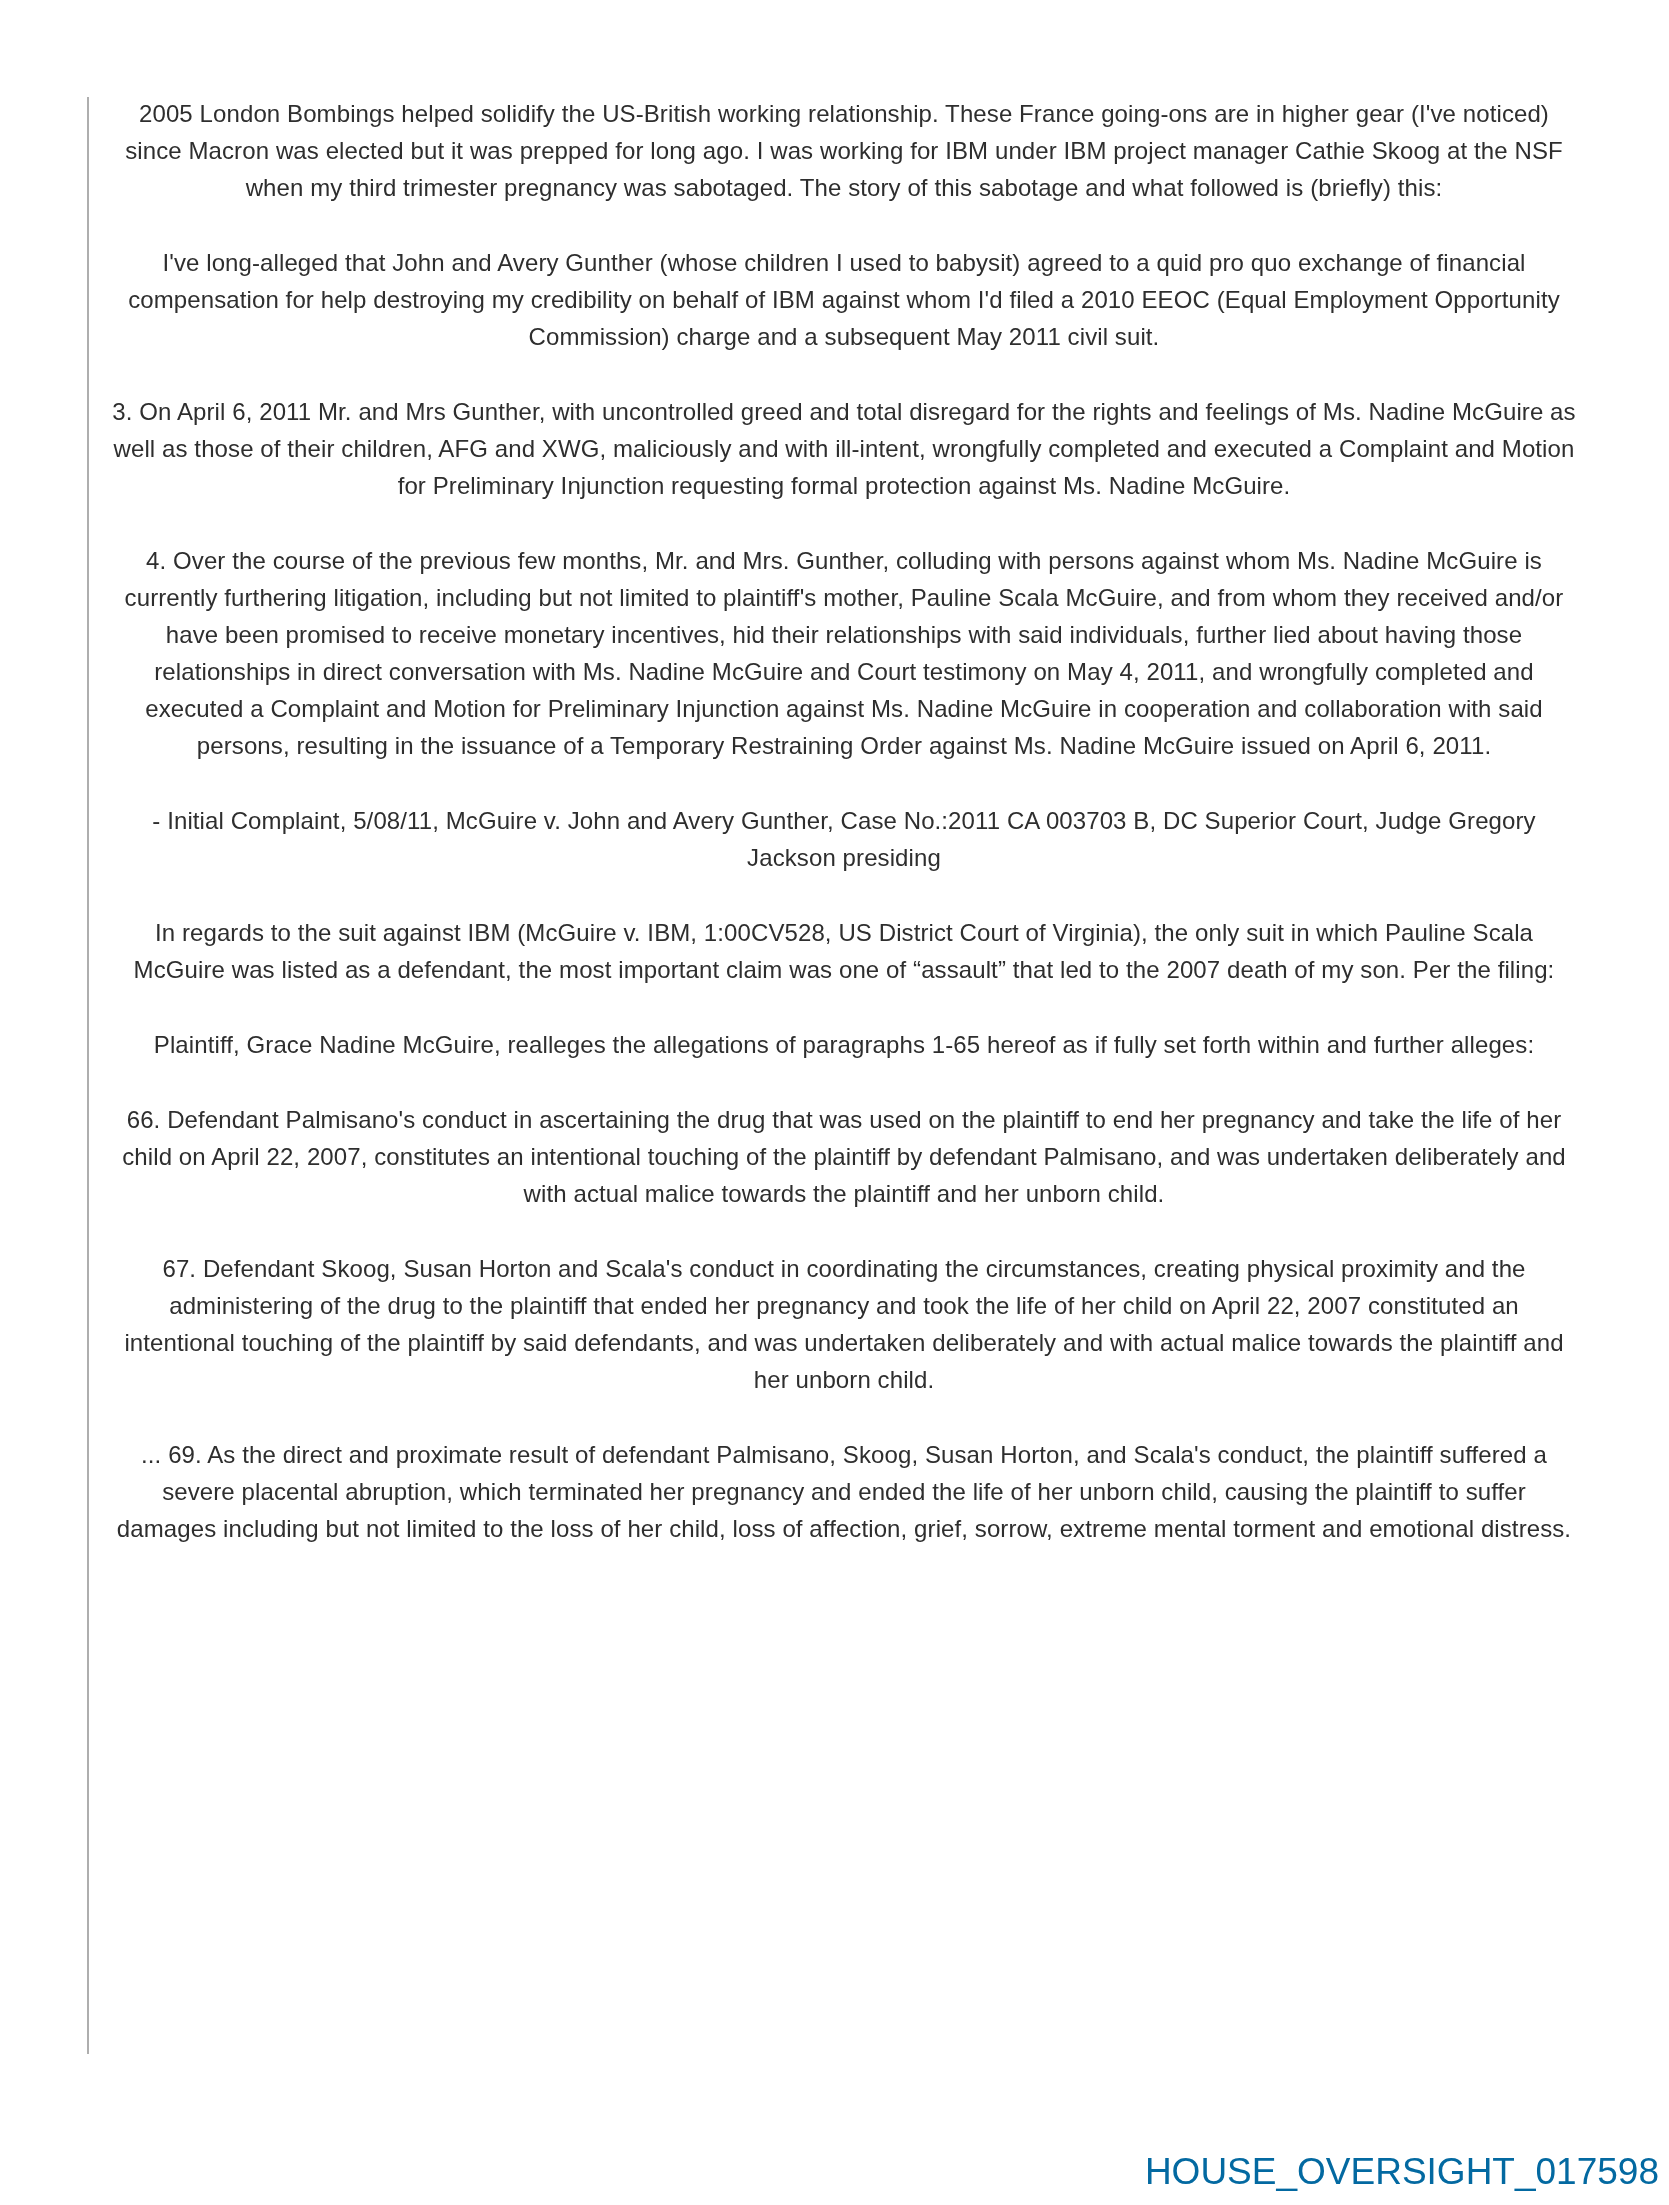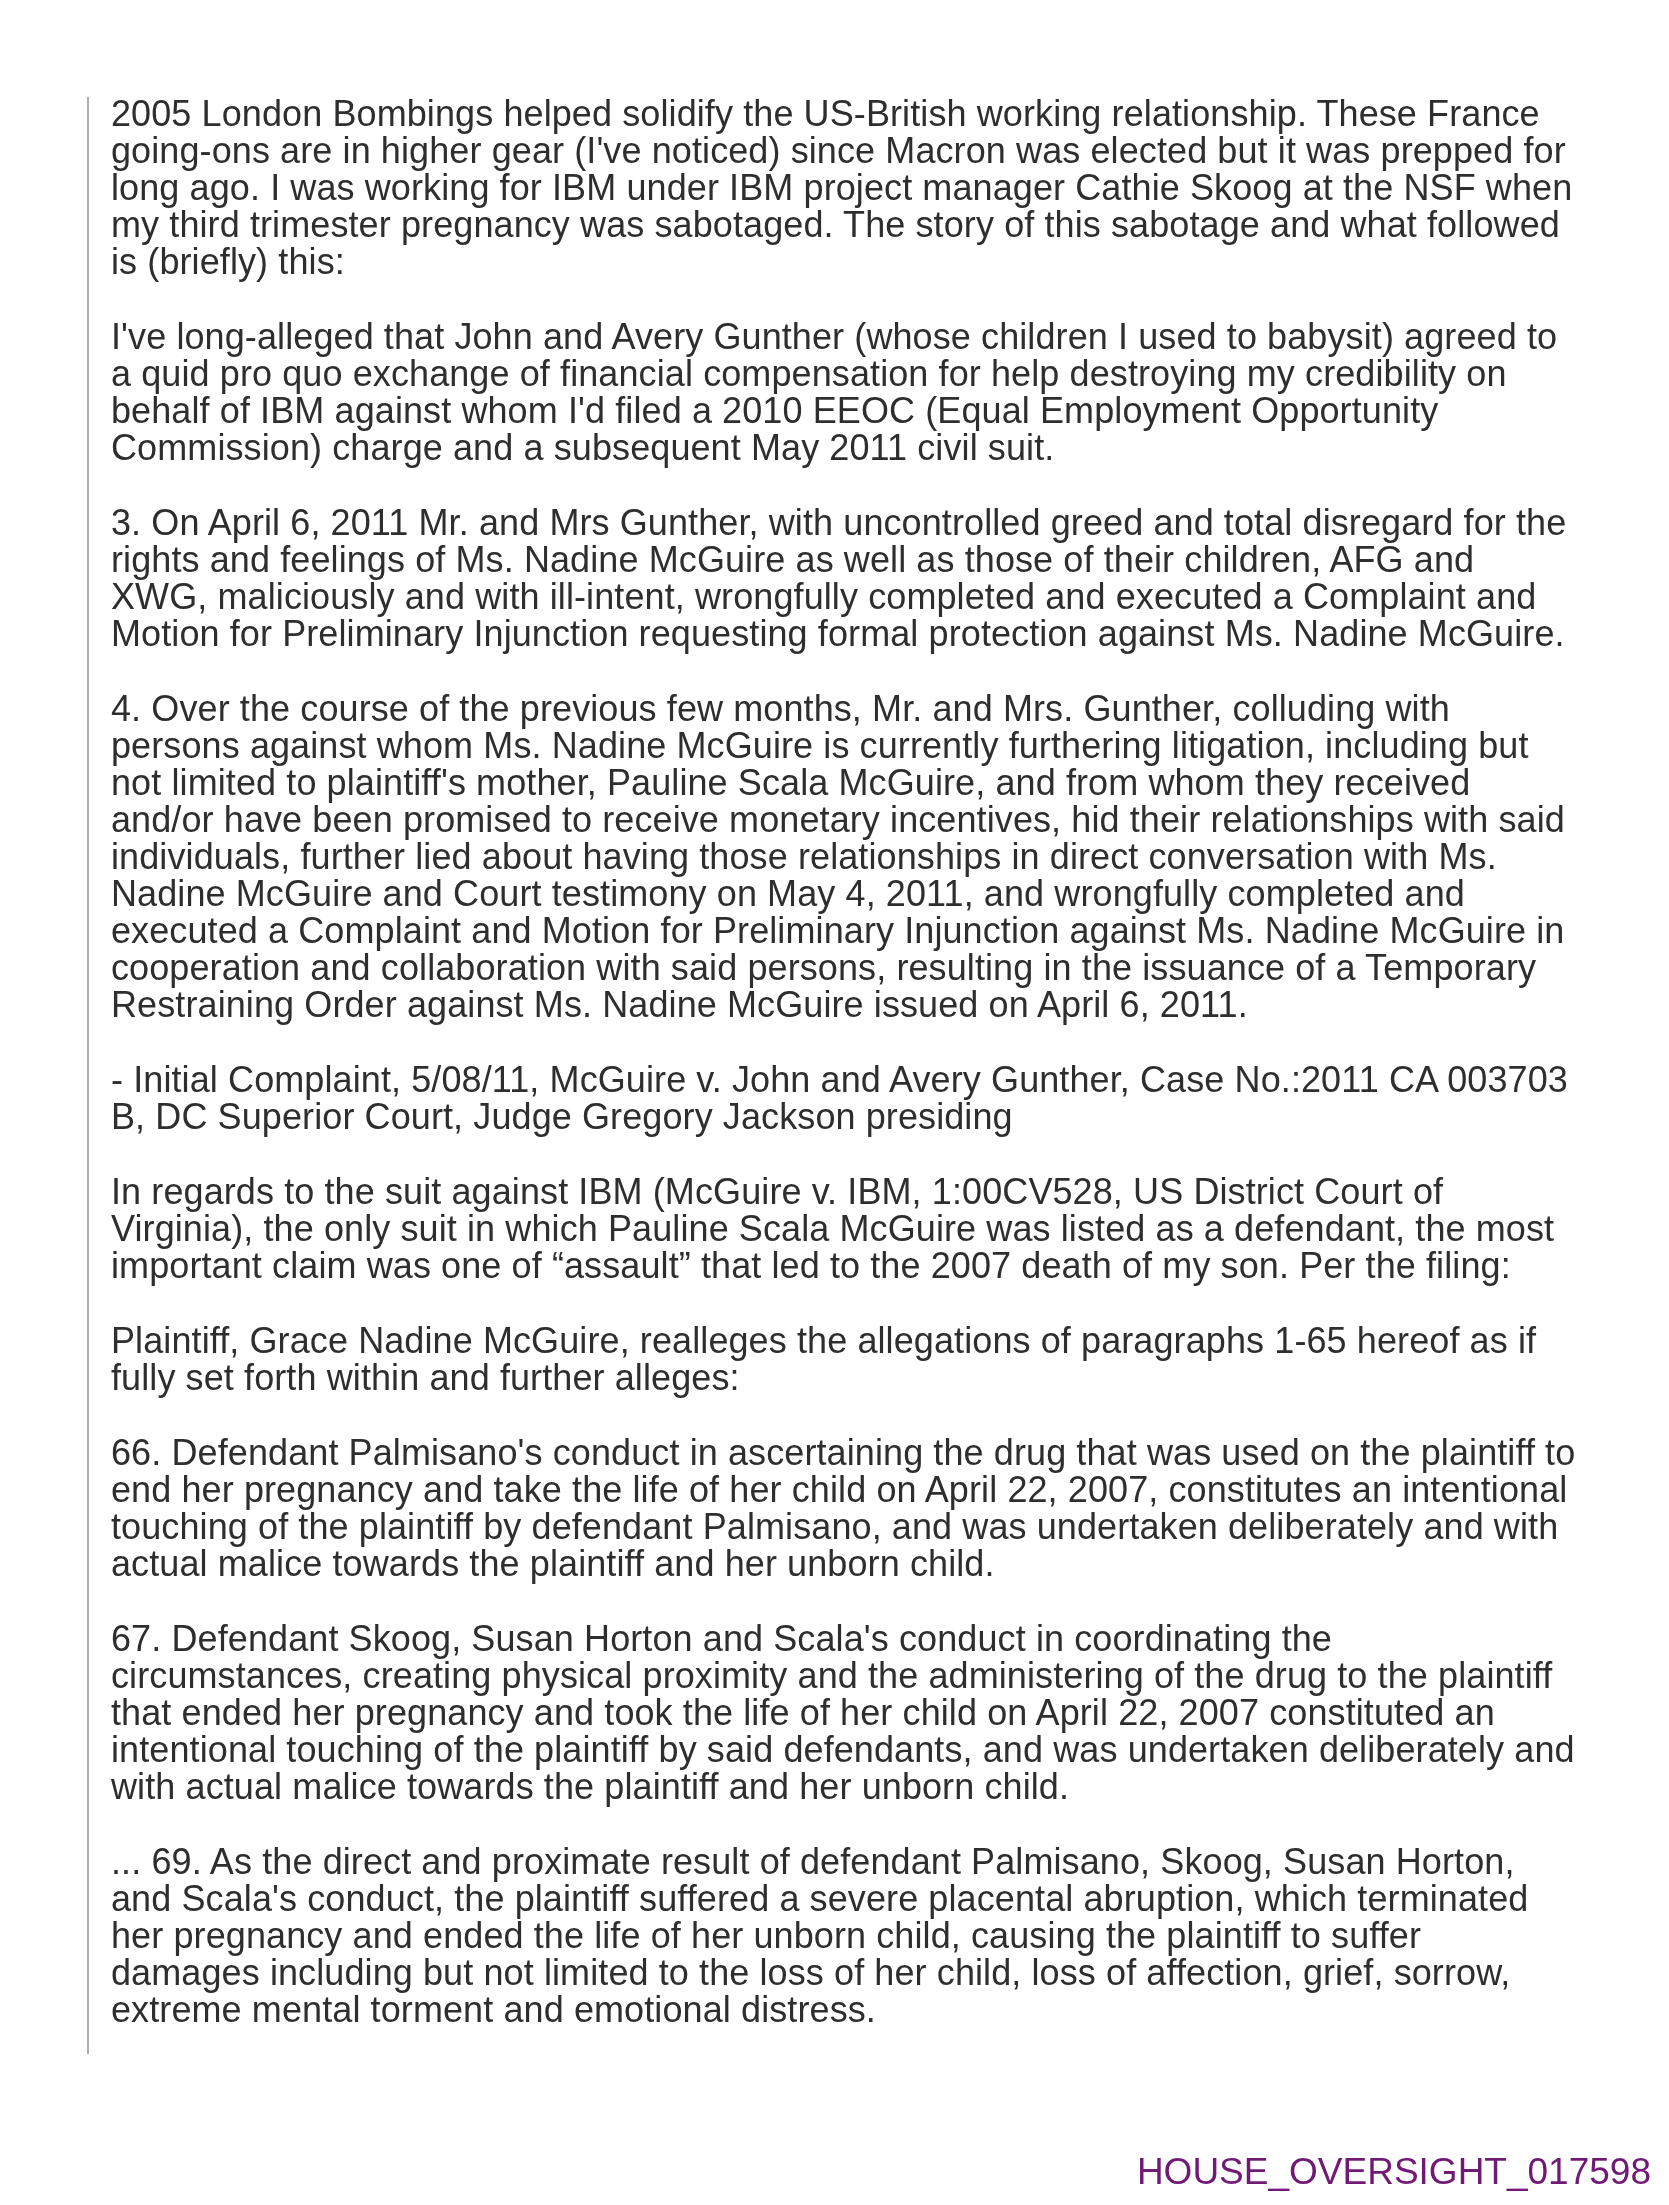--- a/index.html
+++ b/index.html
@@ -24,33 +24,33 @@
     background: #aeaeae;
   }
   .content {
     position: absolute;
     left: 111px;
     top: 95px;
     width: 1466px;
   }
   .content p {
     margin: 0 0 38px 0;
-    font-size: 36px;
+    font-size: 24px;
     line-height: 37px;
     letter-spacing: 0.1px;
     color: #2e2e2e;
-    text-align: left;
+    text-align: center;
   }
   .bates {
     position: absolute;
     top: 2152px;
-    right: 18px;
+    right: 10px;
     font-size: 37px;
     line-height: 39px;
-    color: #701a75;
+    color: #0369a1;
     white-space: nowrap;
   }
 </style>
 </head>
 <body>
 
 <div class="margin-line"></div>
 
 <div class="content">
   <p>2005 London Bombings helped solidify the US-British working relationship. These France going-ons are in higher gear (I've noticed) since Macron was elected but it was prepped for long ago. I was working for IBM under IBM project manager Cathie Skoog at the NSF when my third trimester pregnancy was sabotaged. The story of this sabotage and what followed is (briefly) this:</p>

